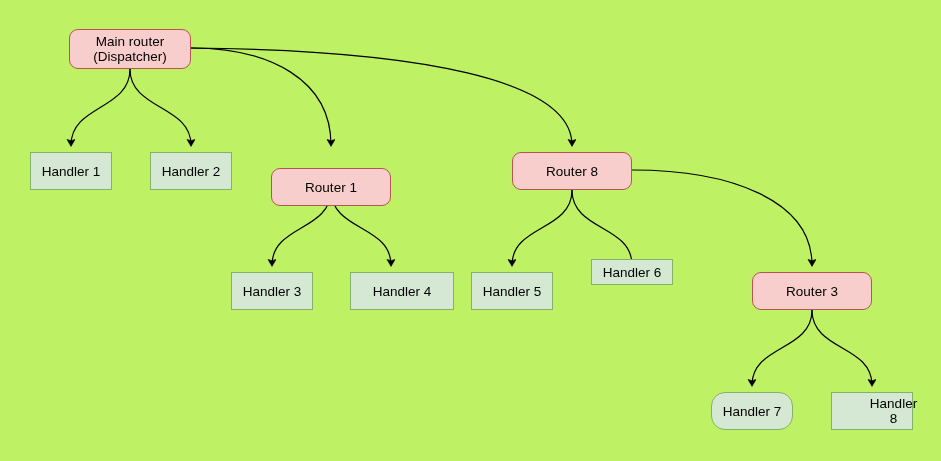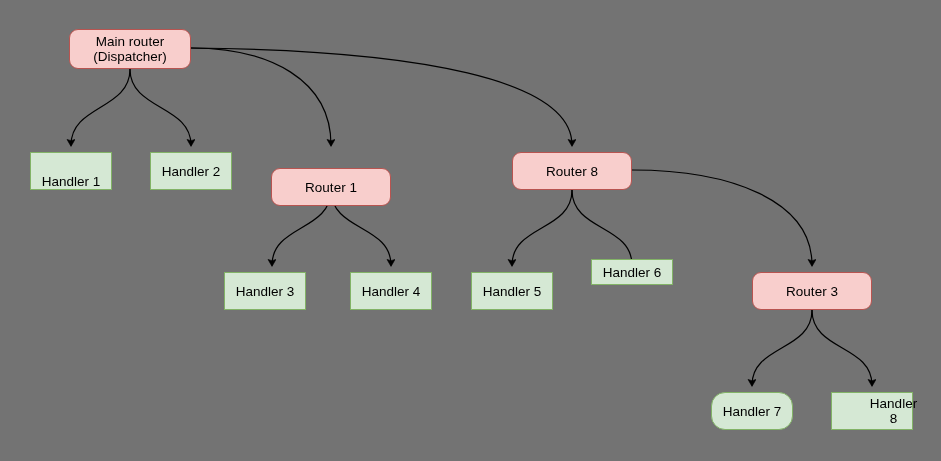--- a/index.html
+++ b/index.html
@@ -7,21 +7,21 @@
     padding: 0;
     background: #ffffff;
   }
   body {
     font-family: "Liberation Sans", sans-serif;
   }
   #diagram-canvas {
     position: relative;
     width: 941px;
     height: 461px;
-    background: #737373;
+    background: #bef264;
     overflow: hidden;
   }
   #edge-layer {
     position: absolute;
     left: 0;
     top: 0;
     width: 941px;
     height: 461px;
   }
   .node {
@@ -74,26 +74,26 @@
         <path d="M 572 190 C 572 231 632 225 632 265" fill="none" stroke="#000000" stroke-width="1.2" stroke-linecap="round" marker-end="url(#arrowhead)"></path>
         <path d="M 632 170 C 730 170 812 200 812 265" fill="none" stroke="#000000" stroke-width="1.2" stroke-linecap="round" marker-end="url(#arrowhead)"></path>
         <path d="M 812 310 C 812 351 752 345 752 385" fill="none" stroke="#000000" stroke-width="1.2" stroke-linecap="round" marker-end="url(#arrowhead)"></path>
         <path d="M 812 310 C 812 351 872 345 872 385" fill="none" stroke="#000000" stroke-width="1.2" stroke-linecap="round" marker-end="url(#arrowhead)"></path>
       </g>
   </svg>
 
   <div id="nodes-group">
       <div class="node node-router" style="left: 69px; top: 29px; width: 122px; height: 40px;"><span class="node-label">Main router
 (Dispatcher)</span></div>
-      <div class="node node-handler" style="left: 30px; top: 152px; width: 82px; height: 38px; align-items: flex-end;"><span class="node-label">Handler 1</span></div>
+      <div class="node node-handler" style="left: 30px; top: 152px; width: 82px; height: 38px;"><span class="node-label">Handler 1</span></div>
       <div class="node node-handler" style="left: 150px; top: 152px; width: 82px; height: 38px;"><span class="node-label">Handler 2</span></div>
       <div class="node node-router" style="left: 271px; top: 168px; width: 120px; height: 38px;"><span class="node-label">Router 1</span></div>
       <div class="node node-router" style="left: 512px; top: 152px; width: 120px; height: 38px;"><span class="node-label">Router 8</span></div>
-      <div class="node node-handler" style="left: 224px; top: 272px; width: 82px; height: 38px;"><span class="node-label">Handler 3</span></div>
-      <div class="node node-handler" style="left: 350px; top: 272px; width: 82px; height: 38px;"><span class="node-label">Handler 4</span></div>
+      <div class="node node-handler" style="left: 231px; top: 272px; width: 82px; height: 38px;"><span class="node-label">Handler 3</span></div>
+      <div class="node node-handler" style="left: 350px; top: 272px; width: 104px; height: 38px;"><span class="node-label">Handler 4</span></div>
       <div class="node node-handler" style="left: 471px; top: 272px; width: 82px; height: 38px;"><span class="node-label">Handler 5</span></div>
       <div class="node node-handler" style="left: 591px; top: 259px; width: 82px; height: 26px;"><span class="node-label">Handler 6</span></div>
       <div class="node node-router" style="left: 752px; top: 272px; width: 120px; height: 38px;"><span class="node-label">Router 3</span></div>
       <div class="node node-handler" style="left: 711px; top: 392px; width: 82px; height: 38px; border-radius: 14px;"><span class="node-label">Handler 7</span></div>
       <div class="node node-handler" style="left: 831px; top: 392px; width: 82px; height: 38px; padding-left: 43px;"><span class="node-label">Handler 8</span></div>
     </div>
 
 </div>
 
 </body></html>

